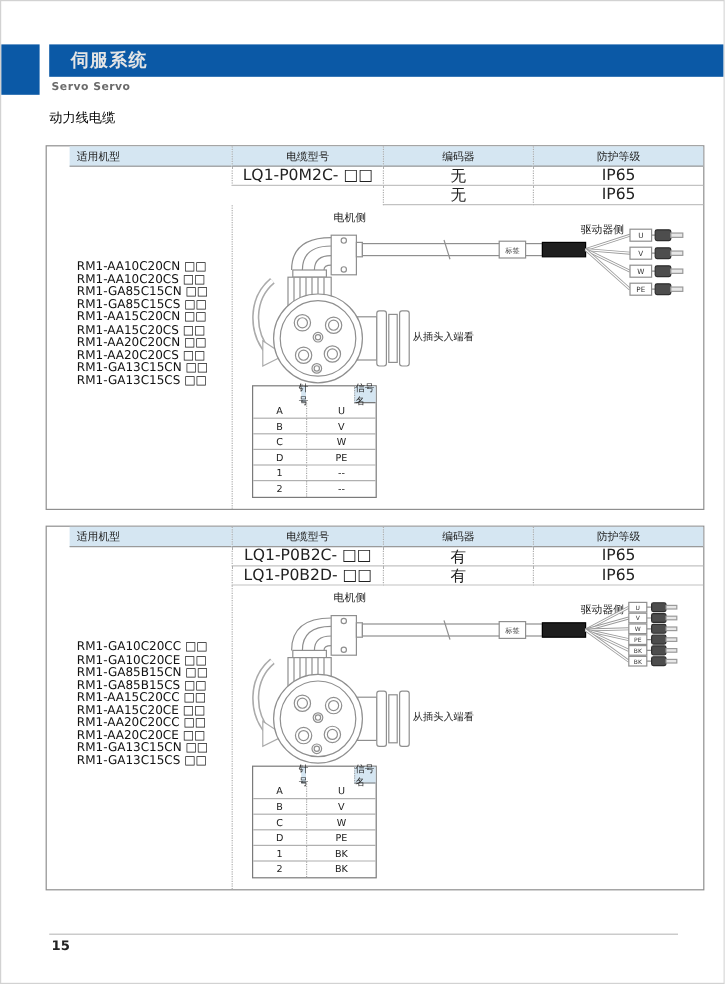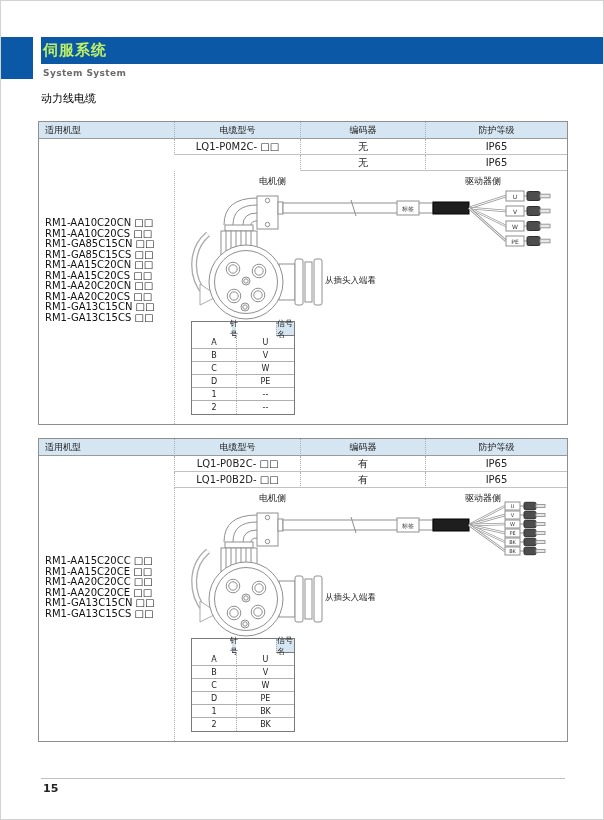--- a/index.html
+++ b/index.html
@@ -1,55 +1,55 @@
 <!DOCTYPE html>
 <html><head>
 <meta charset="utf-8">
 <style>
   html,body{margin:0;padding:0;background:#fff;}
   body{font-family:"DejaVu Sans","Liberation Sans",sans-serif;color:#222;}
   .page{position:relative;width:602px;height:818px;border:1px solid #d2d2d2;background:#fff;overflow:hidden;}
 
   
   .accent-block{position:absolute;left:0;top:36px;width:32px;height:42px;background:#0b59a6;}
-  .title-bar{position:absolute;left:40px;top:36px;right:0;height:27px;background:#0b59a6;color:#bef264;
-             font-size:15px;font-weight:bold;line-height:27px;padding-left:2px;letter-spacing:1px;}
+  .title-bar{position:absolute;left:40px;top:36px;right:0;height:27px;background:#0b59a6;color:#e5e5e5;
+             font-size:15px;font-weight:bold;line-height:27px;padding-left:18px;letter-spacing:1px;}
   .subtitle{position:absolute;left:42px;top:67px;font-size:9px;font-weight:bold;color:#6b6b6b;letter-spacing:.4px;}
   .section-title{position:absolute;left:40px;top:90px;font-size:11px;color:#000;}
 
   
   .spec-table{position:absolute;left:37px;width:528px;display:grid;
               grid-template-columns:135px 126px 125px 142px;
               grid-template-rows:17px 16px 16px 253px;
-              border:1px solid #8f8f8f;background:#fff;}
+              border:1px solid #8f8f8f;background:#fff;padding-left:19px;}
   .spec-table.t1{top:120px;}
   .spec-table.t2{top:437px;}
   .spec-table > div{box-sizing:border-box;}
   .th{grid-row:1;background:#d5e6f2;font-size:9px;color:#222;display:flex;align-items:center;
       justify-content:center;border-bottom:1px solid #9a9a9a;}
   .th.c1{grid-column:1;justify-content:flex-start;padding-left:6px;}
   .th.c2{grid-column:2;border-left:1px dotted #aeaeae;}
   .th.c3{grid-column:3;border-left:1px dotted #aeaeae;}
   .th.c4{grid-column:4;border-left:1px dotted #aeaeae;}
-  .td{font-size:10px;display:flex;align-items:center;justify-content:center;border-bottom:1px solid #c2c2c2;}
+  .td{font-size:13px;display:flex;align-items:center;justify-content:center;border-bottom:1px solid #c2c2c2;}
   .td.c2{grid-column:2;border-left:1px dotted #aeaeae;}
   .td.c3{grid-column:3;border-left:1px dotted #aeaeae;}
   .td.c4{grid-column:4;border-left:1px dotted #aeaeae;}
   .td.r1{grid-row:2;}
   .td.r2{grid-row:3;}
   .models-cell{grid-column:1;grid-row:2/5;display:flex;flex-direction:column;justify-content:center;
                padding-left:6px;padding-bottom:22px;}
   .mline{font-size:10px;line-height:10.5px;color:#111;white-space:nowrap;}
   .mgroup + .mgroup{margin-top:0;}
   .diagram-cell{grid-column:2/5;grid-row:4;border-left:1px dotted #aeaeae;position:relative;}
 
   
   .dlbl{position:absolute;font-size:9px;color:#222;}
   .dlbl.motor{left:46px;top:4px;margin-left:38px;}
-  .dlbl.driver{left:290px;top:4px;text-align:right;}
+  .dlbl.driver{left:290px;top:14px;text-align:right;}
   .view-label{position:absolute;left:150px;top:104px;font-size:8.5px;color:#222;white-space:nowrap;}
 
   
   svg.art{position:absolute;left:0;top:0;}
   .ln{stroke:#8f8f8f;fill:none;stroke-width:1;}
   .wl{stroke:#9a9a9a;stroke-width:2.4;}
   .wlw{stroke:#fff;stroke-width:1;}
   .box{fill:#fff;stroke:#8f8f8f;}
   .wt{font-size:6px;text-anchor:middle;fill:#333;stroke:none;}
   .wt2{font-size:5px;text-anchor:middle;fill:#333;stroke:none;}
@@ -77,21 +77,21 @@
 </style>
 </head>
 <body>
 
 <div class="page">
 
   <div class="accent-block"></div>
   <div class="title-bar">
     <span>伺服系统</span>
   </div>
-  <div class="subtitle">System System</div>
+  <div class="subtitle">Servo Servo</div>
   <div class="section-title">动力线电缆</div>
 
   <div class="spec-table t1">
     <div class="th c1">适用机型</div>
     <div class="th c2">电缆型号</div>
     <div class="th c3">编码器</div>
     <div class="th c4">防护等级</div>
 
     <div class="td c2 r1">LQ1-P0M2C- □□</div>
     <div class="td c3 r1">无</div>
@@ -241,20 +241,26 @@
 
     <div class="td c2 r1">LQ1-P0B2C- □□</div>
     <div class="td c3 r1">有</div>
     <div class="td c4 r1">IP65</div>
     <div class="td c2 r2">LQ1-P0B2D- □□</div>
     <div class="td c3 r2">有</div>
     <div class="td c4 r2">IP65</div>
 
     <div class="models-cell">
       <div class="mgroup">
+        <div class="mline">RM1-GA10C20CC □□</div>
+        <div class="mline">RM1-GA10C20CE □□</div>
+        <div class="mline">RM1-GA85B15CN □□</div>
+        <div class="mline">RM1-GA85B15CS □□</div>
+      </div>
+      <div class="mgroup">
         <div class="mline">RM1-AA15C20CC □□</div>
         <div class="mline">RM1-AA15C20CE □□</div>
         <div class="mline">RM1-AA20C20CC □□</div>
         <div class="mline">RM1-AA20C20CE □□</div>
         <div class="mline">RM1-GA13C15CN □□</div>
         <div class="mline">RM1-GA13C15CS □□</div>
       </div>
     </div>
 
     <div class="diagram-cell">

